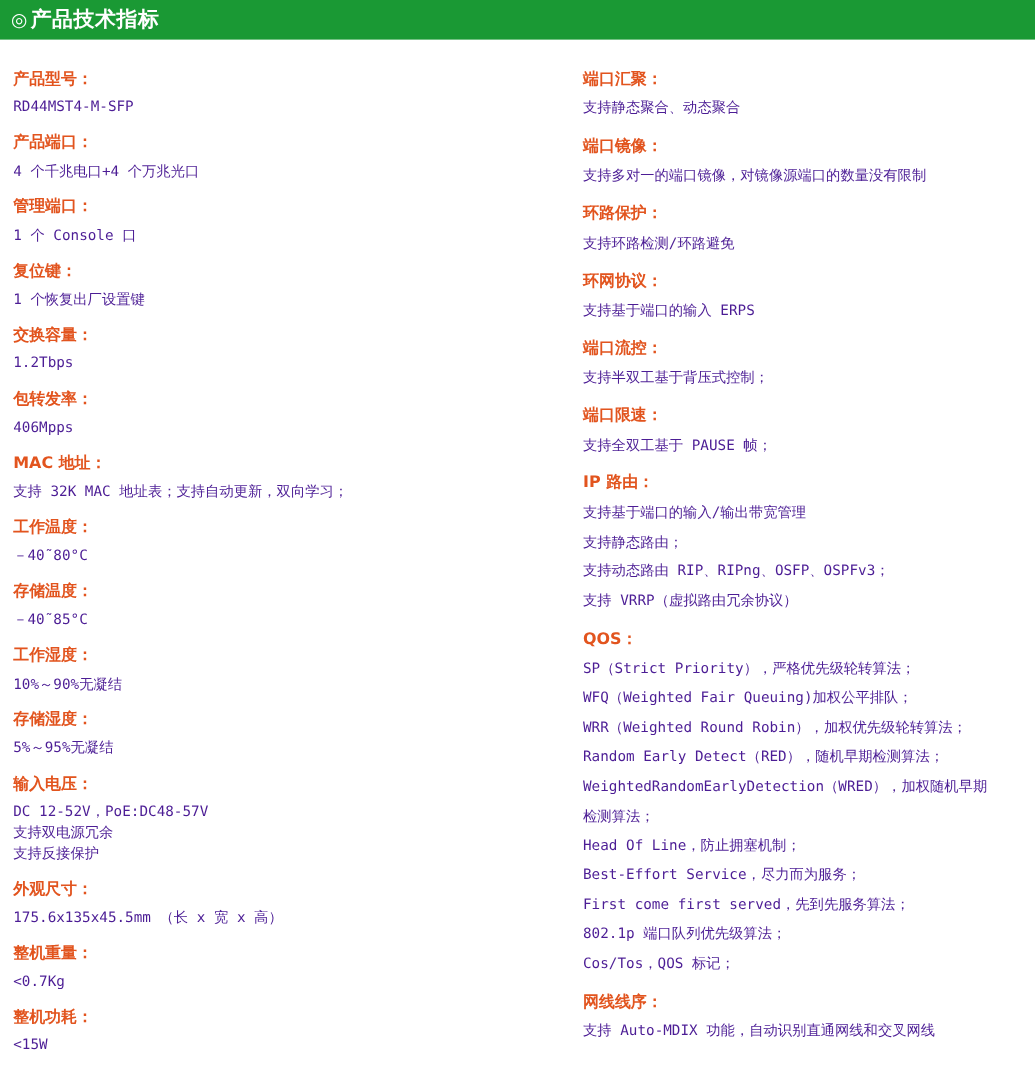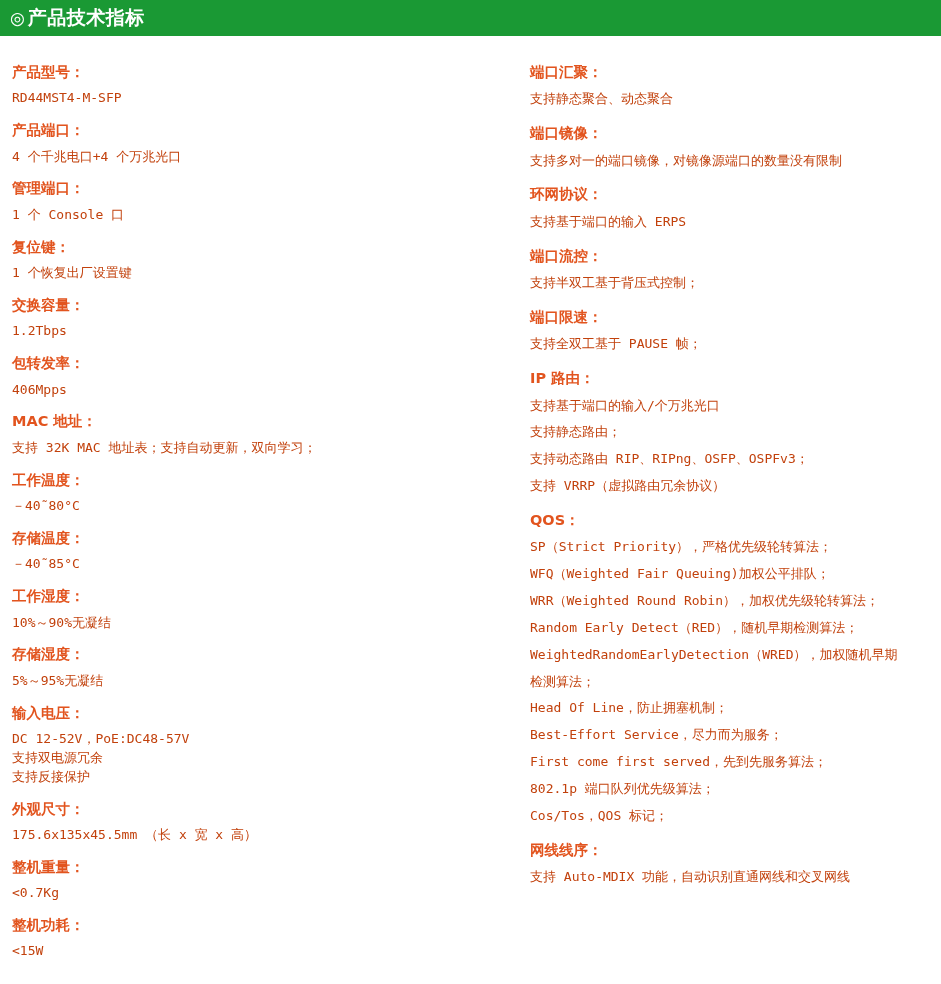--- a/index.html
+++ b/index.html
@@ -61,21 +61,21 @@
   }
   .spec-label {
     color: #e2541e;
     font-weight: bold;
     font-size: 14.5px;
     font-family: "DejaVu Sans", sans-serif;
     margin: 0 0 8px 0;
     line-height: 1.2;
   }
   .spec-value {
-    color: #c2410c;
+    color: #4c1d95;
     font-size: 13px;
     font-family: "DejaVu Sans Mono", monospace;
     line-height: 1.45;
     margin: 0 0 14px 0;
   }
   .spec-value .line {
     display: block;
     margin-bottom: 2px;
   }
   .col-right .spec-label {
@@ -223,20 +223,26 @@
           </div>
       </div>
 
       <div class="spec-group">
         <div class="spec-label">端口镜像：</div>
         <div class="spec-value">
             <span class="line">支持多对一的端口镜像，对镜像源端口的数量没有限制</span>
           </div>
       </div>
 
+      <div class="spec-group">
+        <div class="spec-label">环路保护：</div>
+        <div class="spec-value">
+            <span class="line">支持环路检测/环路避免</span>
+          </div>
+      </div>
 
       <div class="spec-group">
         <div class="spec-label">环网协议：</div>
         <div class="spec-value">
             <span class="line">支持基于端口的输入 ERPS</span>
           </div>
       </div>
 
       <div class="spec-group">
         <div class="spec-label">端口流控：</div>
@@ -248,21 +254,21 @@
       <div class="spec-group">
         <div class="spec-label">端口限速：</div>
         <div class="spec-value">
             <span class="line">支持全双工基于 PAUSE 帧；</span>
           </div>
       </div>
 
       <div class="spec-group">
         <div class="spec-label">IP 路由：</div>
         <div class="spec-value">
-          <span class="line">支持基于端口的输入/个万兆光口</span>
+          <span class="line">支持基于端口的输入/输出带宽管理</span>
           <span class="line">支持静态路由；</span>
           <span class="line">支持动态路由 RIP、RIPng、OSFP、OSPFv3；</span>
           <span class="line">支持 VRRP（虚拟路由冗余协议）</span>
         </div>
       </div>
 
       <div class="spec-group">
         <div class="spec-label">QOS：</div>
         <div class="spec-value">
           <span class="line">SP（Strict Priority），严格优先级轮转算法；</span>

